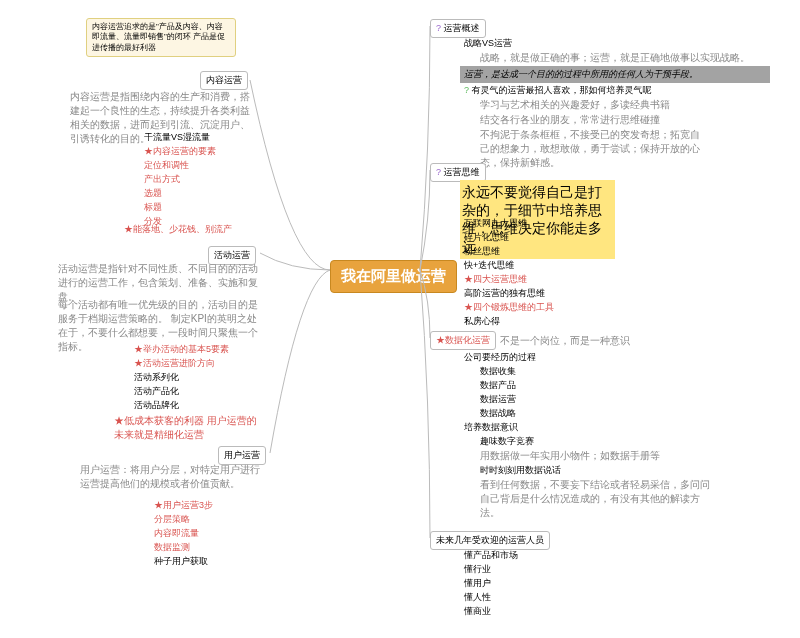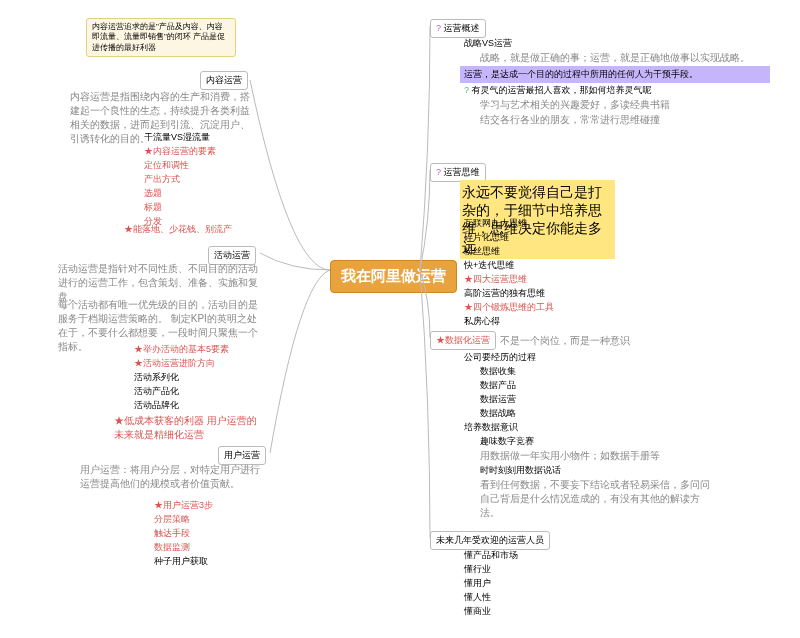--- a/index.html
+++ b/index.html
@@ -36,21 +36,21 @@
     white-space: nowrap;
   }
   .callout {
     background: #fdf6e3;
     border: 1px solid #e0d080;
     padding: 3px 5px;
     font-size: 8px;
     line-height: 1.3;
     border-radius: 3px;
   }
-  .hl-blue { background: #c4b5fd; }
+  .hl-blue { background: #a3a3a3; font-style: italic; }
   .hl-yellow { background: #ffe680; }
   .star { color: #d9534f; }
   .flag { color: #d9534f; }
   .green { color: #5cb85c; }
   .purple { color: #9966cc; }
   .group { position: absolute; }
   .subline { color: #888; font-size: 10px; white-space: normal; }
   .item { margin: 1px 0; padding-left: 4px; }
   svg.connector { position: absolute; left:0; top:0; pointer-events:none; }
 </style>
@@ -106,35 +106,36 @@
 </div>
 <div class="group" style="left:218px; top:445px;">
   <div class="node">用户运营</div>
 </div>
 <div class="group" style="left:80px; top:463px; width:180px;">
   <div class="subline">用户运营：将用户分层，对特定用户进行运营提高他们的规模或者价值贡献。</div>
 </div>
 <div class="group" style="left:150px; top:498px;">
   <div class="item star">★用户运营3步</div>
   <div class="item flag">分层策略</div>
-  <div class="item flag">触达手段</div>
+  <div class="item flag">内容即流量</div>
   <div class="item flag">数据监测</div>
   <div class="item">种子用户获取</div>
 </div>
 
 <div class="group" style="left:430px; top:18px;">
   <div class="node"><span class="purple">?</span> <span>运营概述</span></div>
 </div>
 <div class="group" style="left:460px; top:36px; width:310px;">
   <div class="item">战略VS运营</div>
   <div class="item subline" style="padding-left:20px">战略，就是做正确的事；运营，就是正确地做事以实现战略。</div>
   <div class="item hl-blue" style="padding:2px 4px">运营，是达成一个目的的过程中所用的任何人为干预手段。</div>
   <div class="item"><span class="green">?</span> <span>有灵气的运营最招人喜欢，那如何培养灵气呢</span></div>
   <div class="item subline" style="padding-left:20px">学习与艺术相关的兴趣爱好，多读经典书籍</div>
   <div class="item subline" style="padding-left:20px">结交各行各业的朋友，常常进行思维碰撞</div>
+  <div class="item subline" style="padding-left:20px; width:240px">不拘泥于条条框框，不接受已的突发奇想；拓宽自己的想象力，敢想敢做，勇于尝试；保持开放的心态，保持新鲜感。</div>
 </div>
 
 <div class="group" style="left:430px; top:162px;">
   <div class="node"><span class="purple">?</span> <span>运营思维</span></div>
 </div>
 <div class="group" style="left:460px; top:180px; width:155px;">
   <div class="hl-yellow" style="padding:3px 2px; font-size:14px; line-height:1.3">永远不要觉得自己是打杂的，于细节中培养思维，思维决定你能走多远</div>
 </div>
 <div class="group" style="left:460px; top:216px;">
   <div class="item">互联网九大思维</div>

